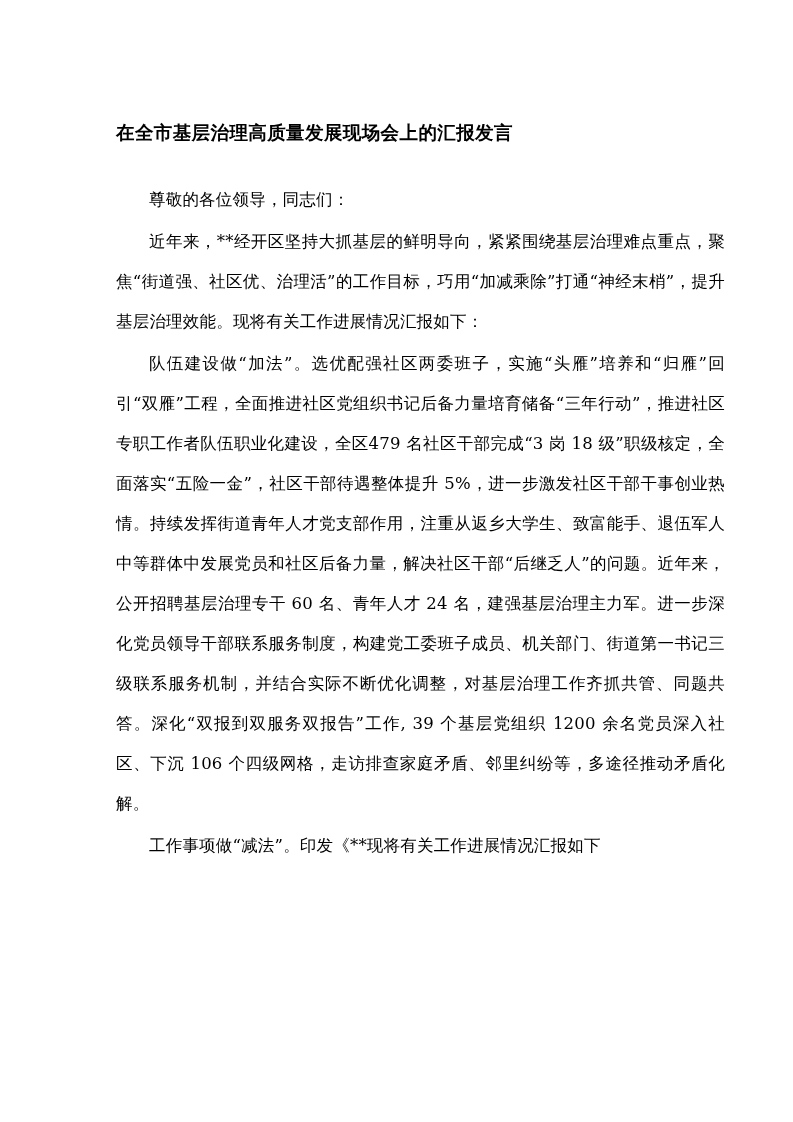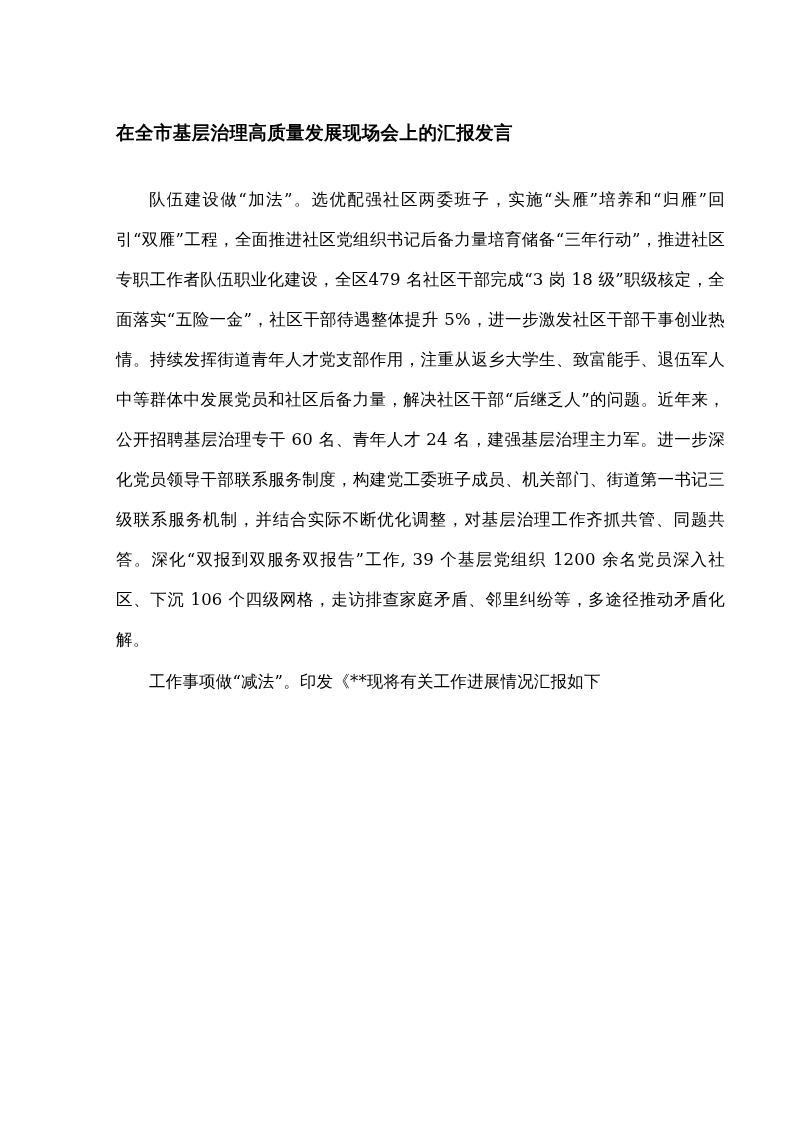--- a/index.html
+++ b/index.html
@@ -44,16 +44,18 @@
     margin-bottom: 0;
   }
 </style>
 </head>
 <body>
 
 <div class="page">
 
   <h1 class="doc-title">在全市基层治理高质量发展现场会上的汇报发言</h1>
 
+  <p class="para">尊敬的各位领导，同志们：</p>
+  <p class="para">近年来，**经开区坚持大抓基层的鲜明导向，紧紧围绕基层治理难点重点，聚焦“街道强、社区优、治理活”的工作目标，巧用“加减乘除”打通“神经末梢”，提升基层治理效能。现将有关工作进展情况汇报如下：</p>
   <p class="para">队伍建设做“加法”。选优配强社区两委班子，实施“头雁”培养和“归雁”回引“双雁”工程，全面推进社区党组织书记后备力量培育储备“三年行动”，推进社区专职工作者队伍职业化建设，全区479 名社区干部完成“3 岗 18 级”职级核定，全面落实“五险一金”，社区干部待遇整体提升 5%，进一步激发社区干部干事创业热情。持续发挥街道青年人才党支部作用，注重从返乡大学生、致富能手、退伍军人中等群体中发展党员和社区后备力量，解决社区干部“后继乏人”的问题。近年来，公开招聘基层治理专干 60 名、青年人才 24 名，建强基层治理主力军。进一步深化党员领导干部联系服务制度，构建党工委班子成员、机关部门、街道第一书记三级联系服务机制，并结合实际不断优化调整，对基层治理工作齐抓共管、同题共答。深化“双报到双服务双报告”工作, 39 个基层党组织 1200 余名党员深入社区、下沉 106 个四级网格，走访排查家庭矛盾、邻里纠纷等，多途径推动矛盾化解。</p>
   <p class="para">工作事项做“减法”。印发《**现将有关工作进展情况汇报如下</p>
 
 </div>
 
 </body></html>

